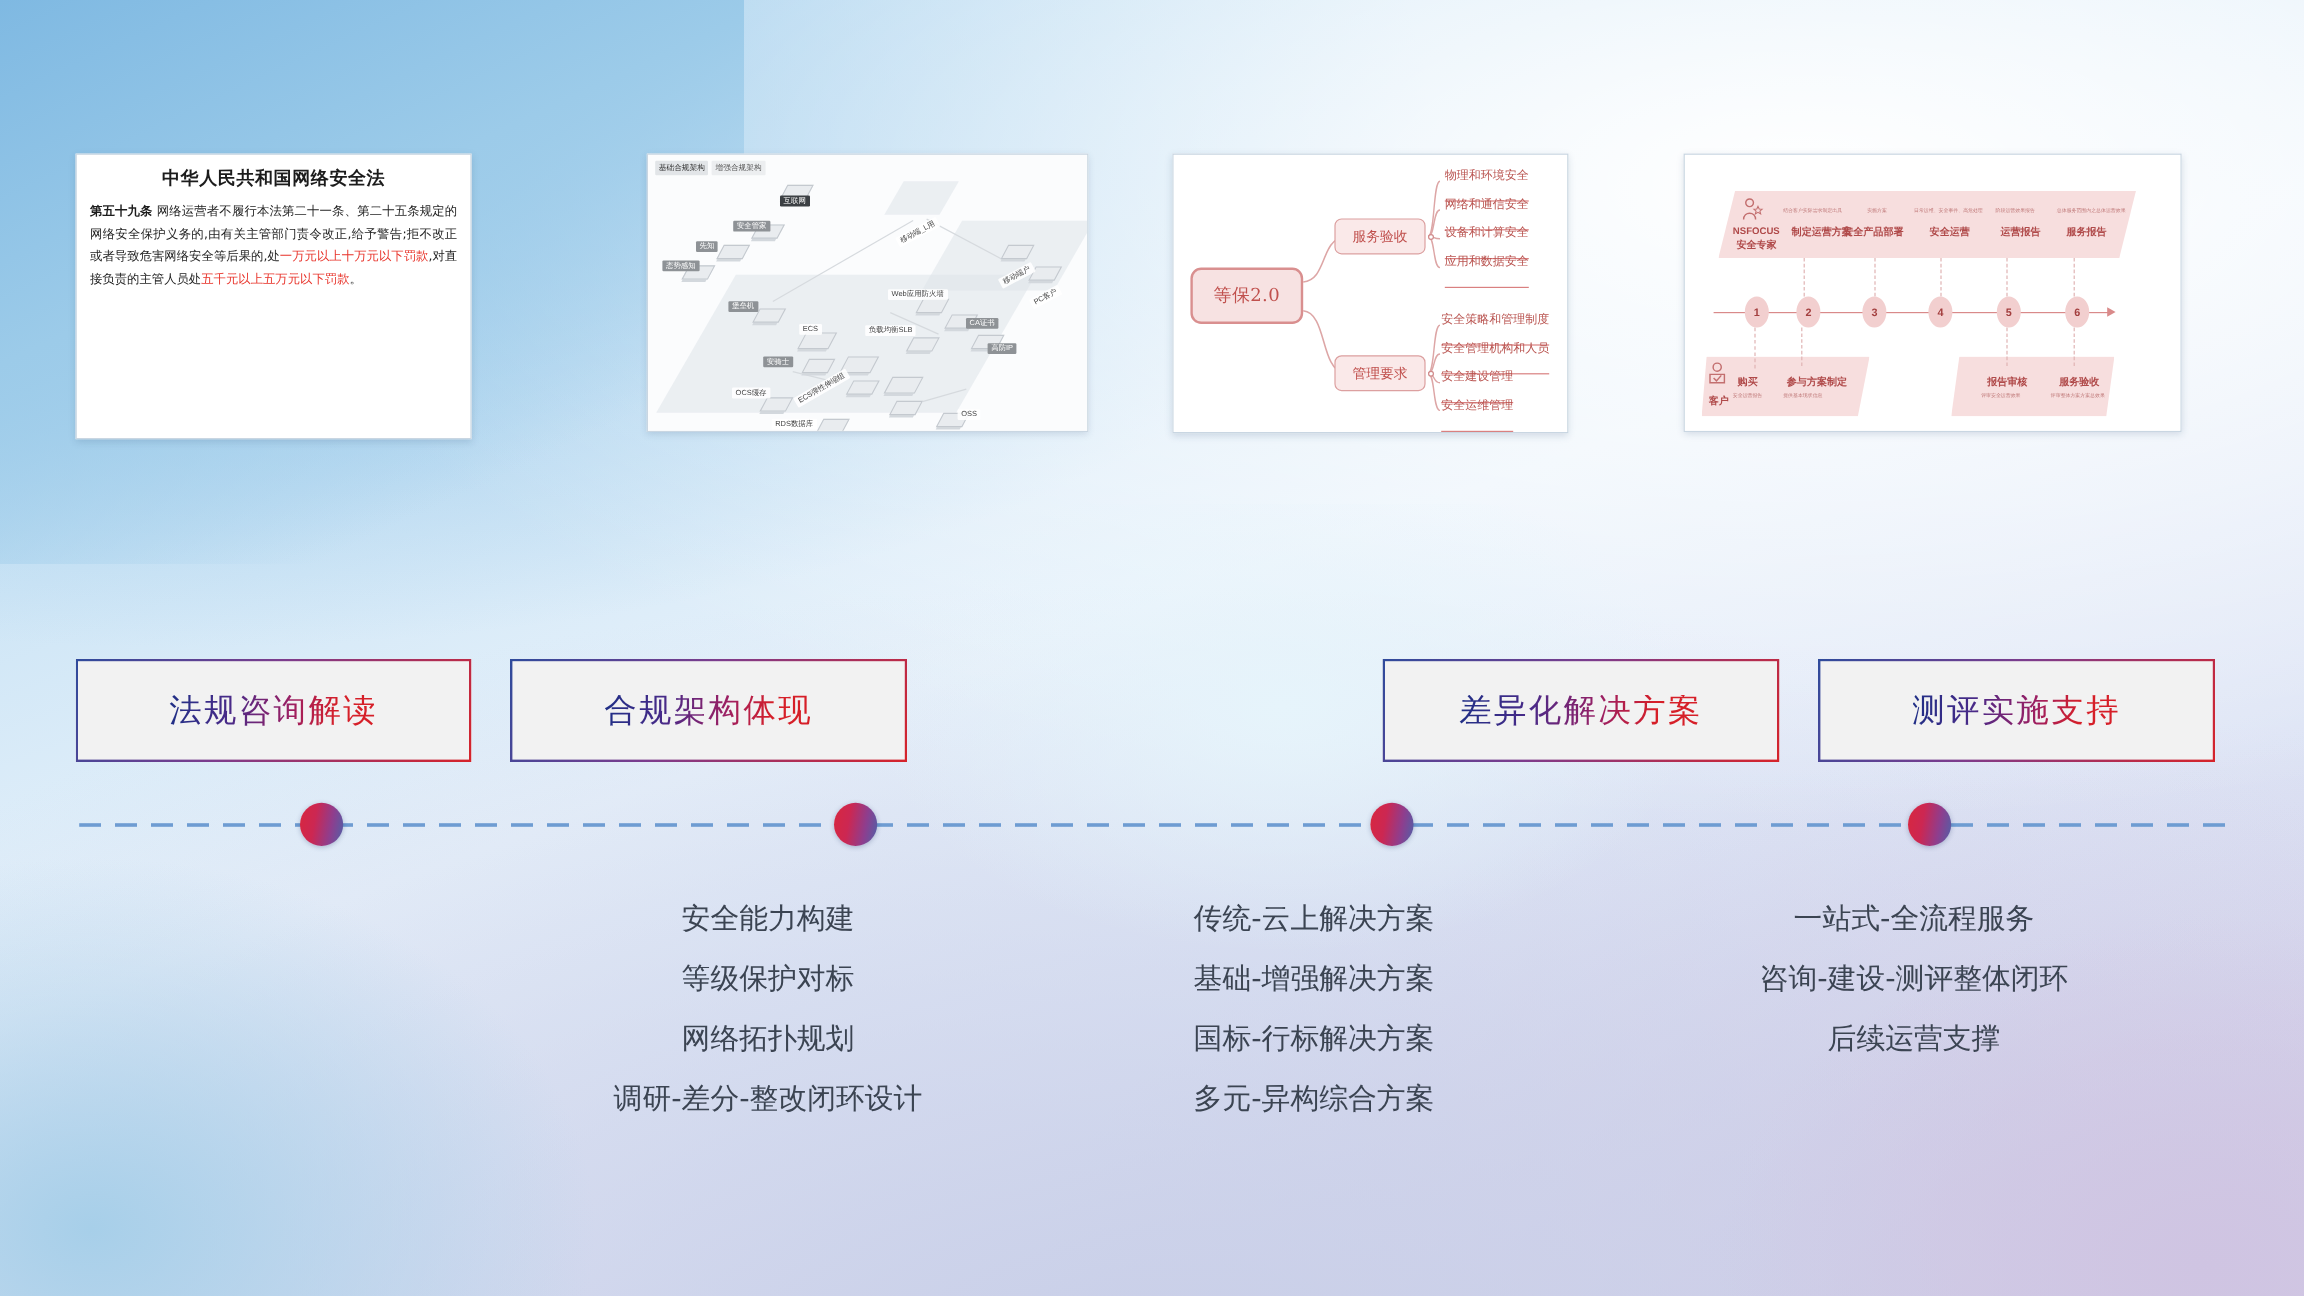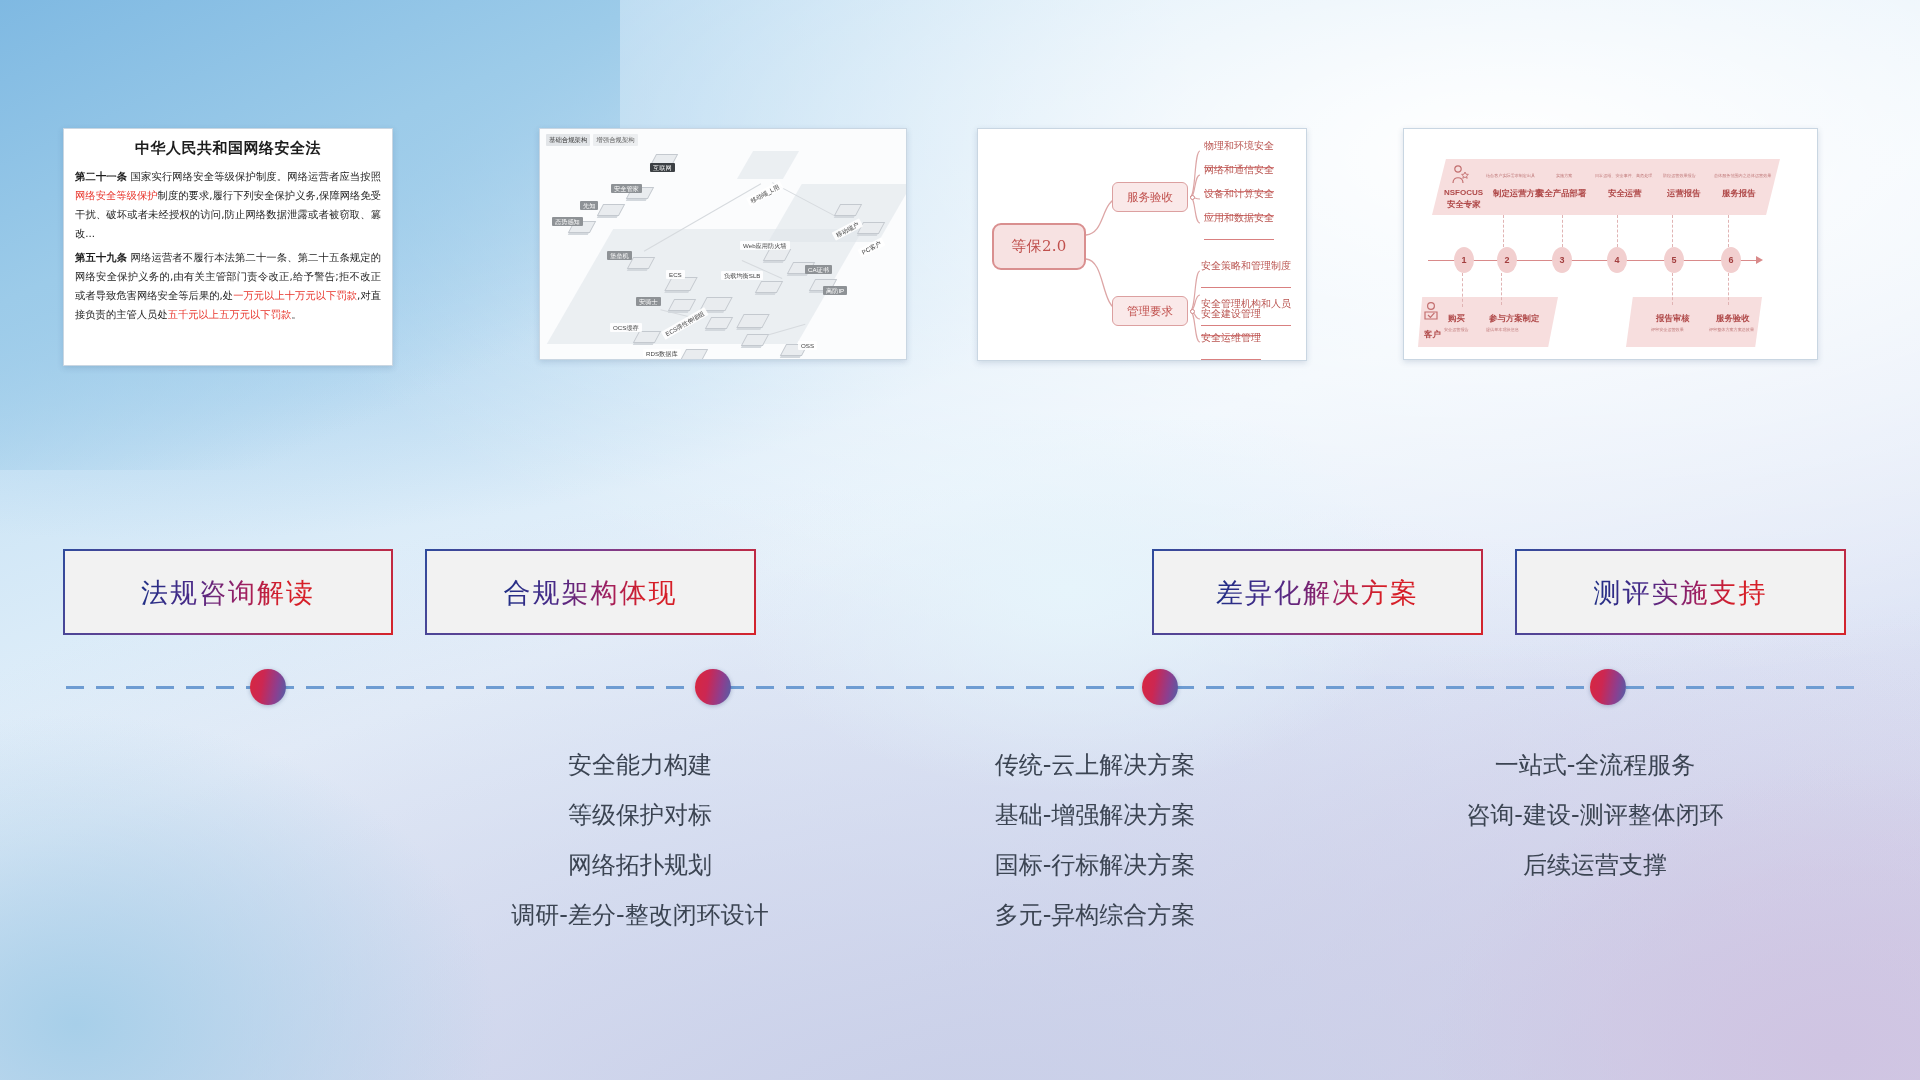--- a/index.html
+++ b/index.html
@@ -218,23 +218,20 @@
   <div class="bg-mid"></div>
 </div>
 
 <div class="stage">
 
   <div class="cards">
 
     <div class="card c1">
       <div class="law">
         <div class="law-title">中华人民共和国网络安全法</div>
-        <div class="law-p">
-          <b>第二十一条</b><span> 国家实行网络安全等级保护制度。网络运营者应当按照</span><span class="hl">网络安全等级保护</span><span>制度的要求,履行下列安全保护义务,保障网络免受干扰、破坏或者未经授权的访问,防止网络数据泄露或者被窃取、篡改...</span>
-        </div>
         <div class="law-p">
           <b>第五十九条</b><span> 网络运营者不履行本法第二十一条、第二十五条规定的网络安全保护义务的,由有关主管部门责令改正,给予警告;拒不改正或者导致危害网络安全等后果的,处</span><span class="hl">一万元以上十万元以下罚款</span><span>,对直接负责的主管人员处</span><span class="hl">五千元以上五万元以下罚款</span><span>。</span>
         </div>
       </div>
     </div>
 
     <div class="card c2">
       <div class="arch">
 
         <div class="arch-tabs">
@@ -322,21 +319,21 @@
 
         <div class="mm-dot" style="left:212px;top:66px;"></div>
         <div class="mm-dot" style="left:212px;top:180px;"></div>
 
         <div class="mm-leaf" style="left:226px;top:10px;">物理和环境安全</div>
         <div class="mm-leaf" style="left:226px;top:34px;">网络和通信安全</div>
         <div class="mm-leaf" style="left:226px;top:58px;">设备和计算安全</div>
         <div class="mm-leaf" style="left:226px;top:82px;">应用和数据安全</div>
 
         <div class="mm-leaf" style="left:223px;top:130px;">安全策略和管理制度</div>
-        <div class="mm-leaf" style="left:223px;top:168px;">安全管理机构和人员</div>
+        <div class="mm-leaf" style="left:223px;top:154px;">安全管理机构和人员</div>
         <div class="mm-leaf" style="left:223px;top:178px;">安全建设管理</div>
         <div class="mm-leaf" style="left:223px;top:202px;">安全运维管理</div>
       </div>
     </div>
 
     <div class="card c4">
       <div class="proc">
 
         <div class="band top"></div>
         <div class="band bl"></div>

